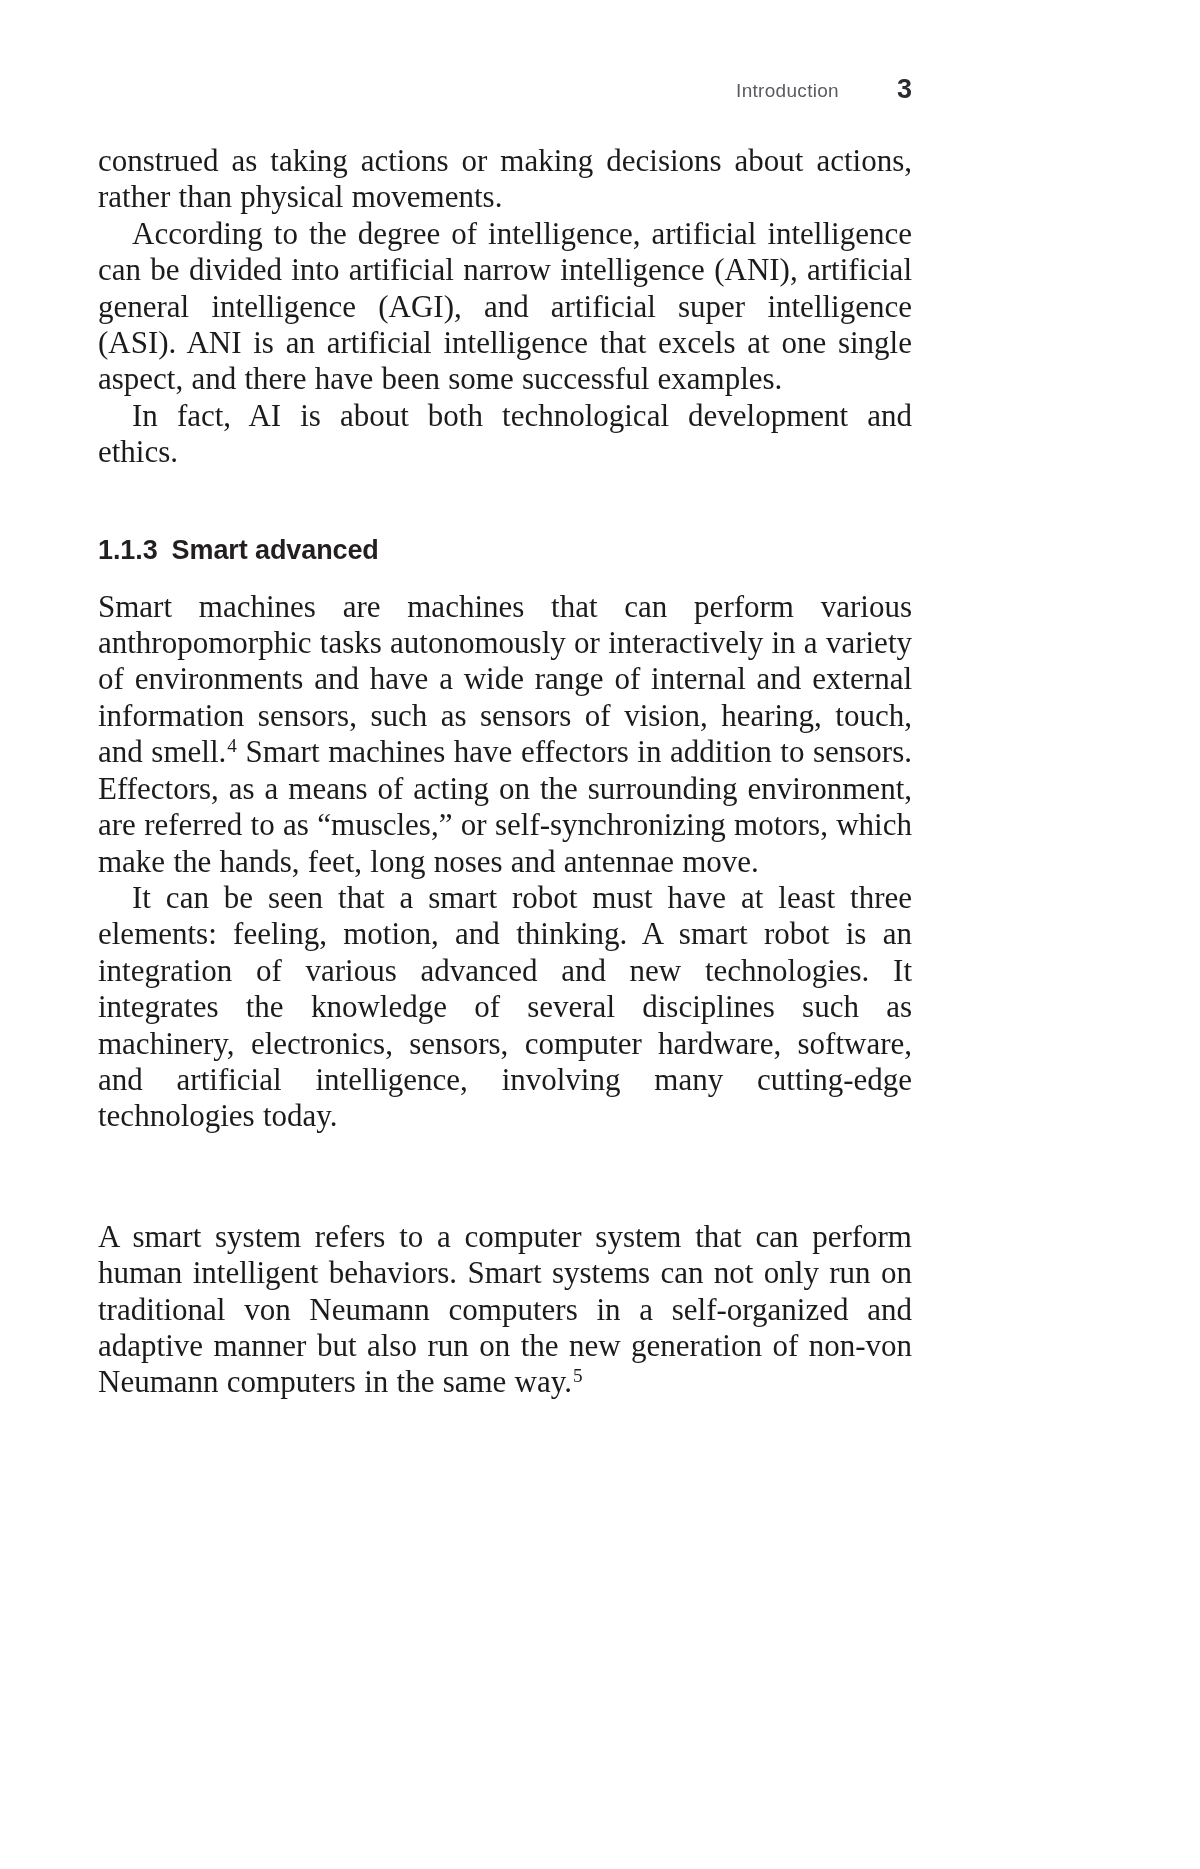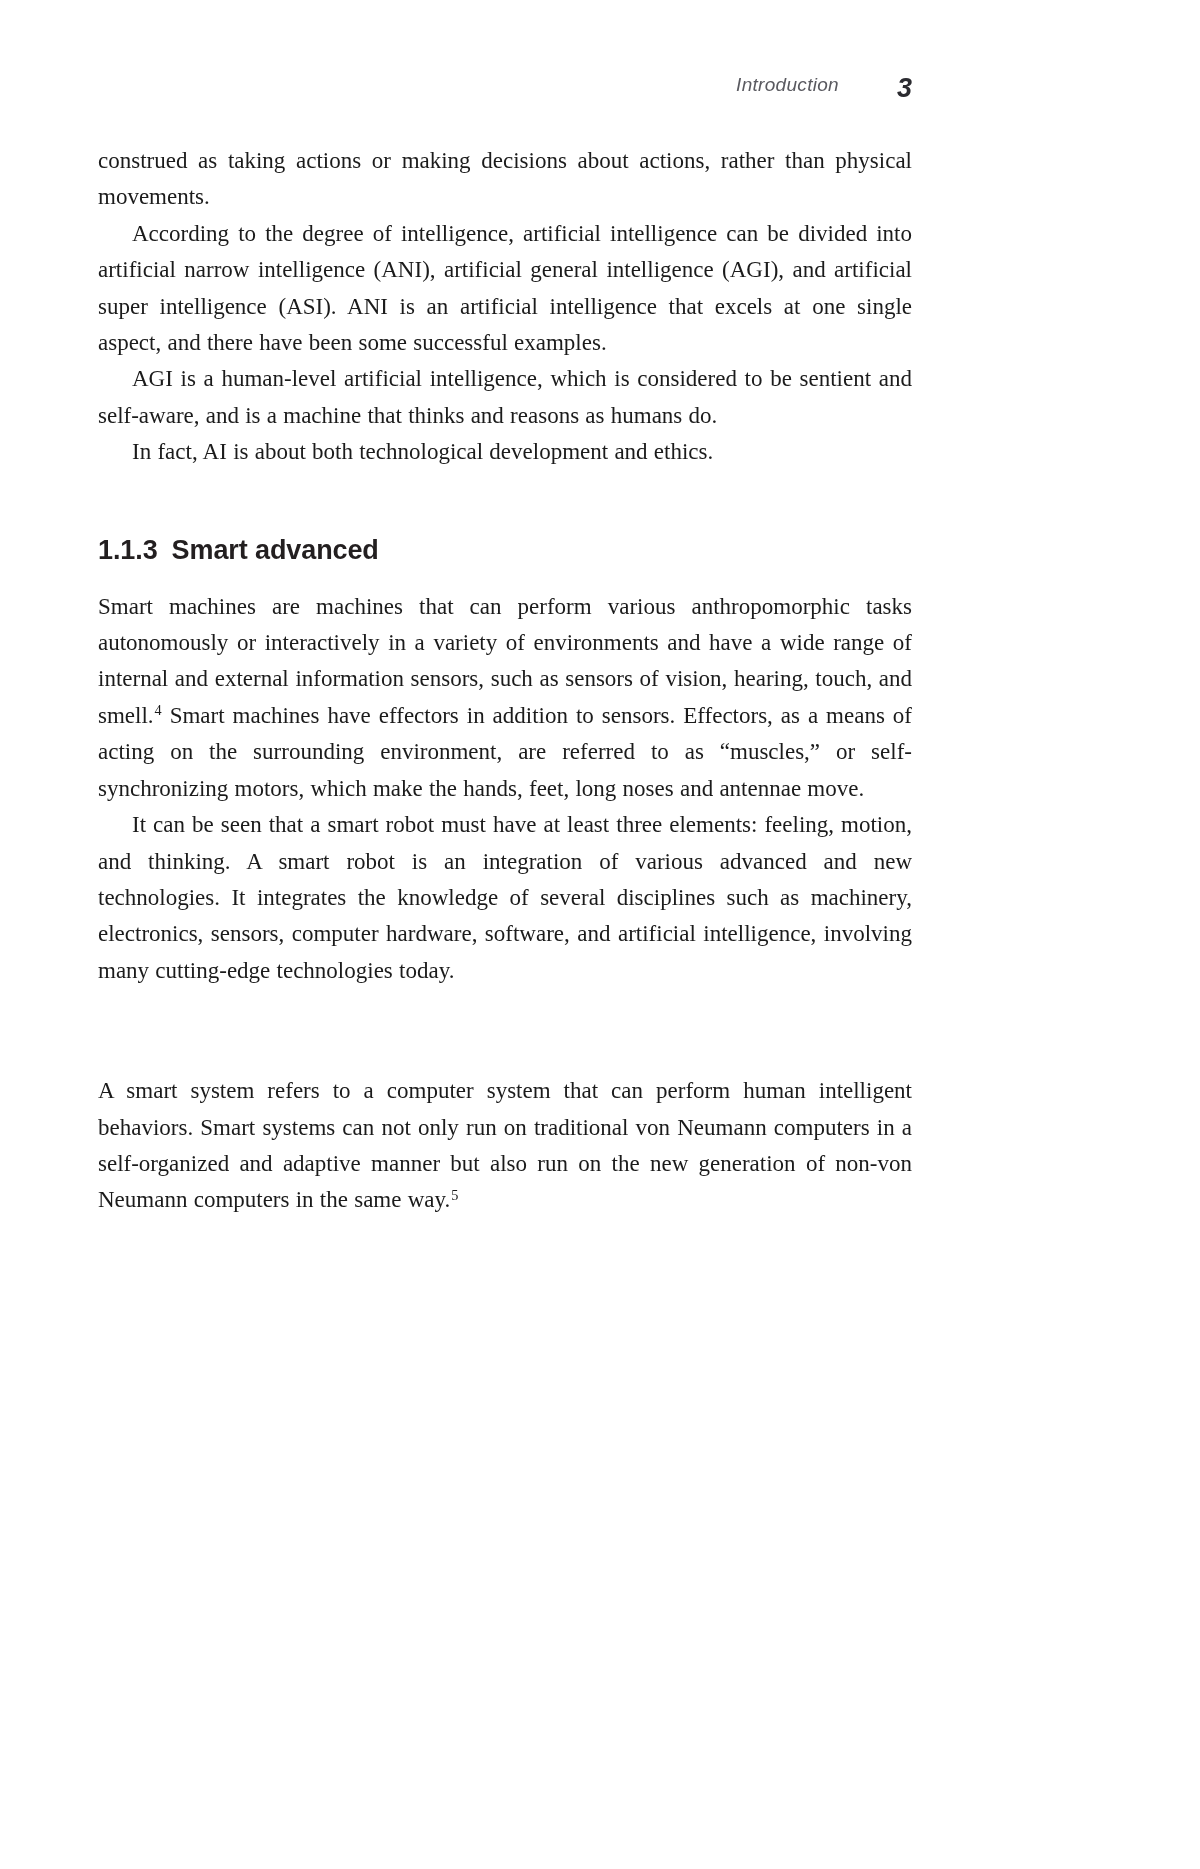--- a/index.html
+++ b/index.html
@@ -26,22 +26,21 @@
 
   
   .running-head {
     position: absolute;
     left: 98px;
     top: 68px;
     width: 814px;
     height: 34px;
     display: flex;
     justify-content: flex-end;
-    align-items: center;
-    font-style: italic;
+    align-items: flex-end;
   }
   .running-head .rh-title {
     font-family: "Liberation Sans", "DejaVu Sans", sans-serif;
     font-size: 19px;
     letter-spacing: 0.3px;
     color: #5a5a60;
     font-weight: 400;
   }
   .running-head .rh-page {
     font-family: "Liberation Sans", "DejaVu Sans", sans-serif;
@@ -56,21 +55,21 @@
   
   .column {
     position: absolute;
     left: 98px;
     top: 143px;
     width: 814px;
   }
 
   p.body {
     margin: 0;
-    font-size: 23px;
+    font-size: 31px;
     line-height: 36.4px;
     text-align: justify;
     text-justify: inter-word;
     word-spacing: 0.5px;
     hyphens: none;
     color: #1b1b1b;
   }
   p.body.indent {
     text-indent: 34px;
   }
@@ -112,21 +111,20 @@
     <span class="rh-title">Introduction</span>
     <span class="rh-page">3</span>
   </div>
 
   <div class="column">
 
     <p class="body noindent">construed as taking actions or making decisions about actions, rather than physical movements.</p>
 
     <p class="body indent">According to the degree of intelligence, artificial intelligence can be divided into artificial narrow intelligence (ANI), artificial general intelligence (AGI), and artificial super intelligence (ASI). ANI is an artificial intelligence that excels at one single aspect, and there have been some successful examples.</p>
 
-    <p class="body indent">AGI is a human-level artificial intelligence, which is considered to be sentient and self-aware, and is a machine that thinks and reasons as humans do.</p>
 
 
     <p class="body indent">In fact, AI is about both technological development and ethics.</p>
 
     <div class="gap-before-h2"></div>
 
     <h2 class="sec-heading">
       <span class="num">1.1.3</span><span>Smart advanced</span>
     </h2>
 

